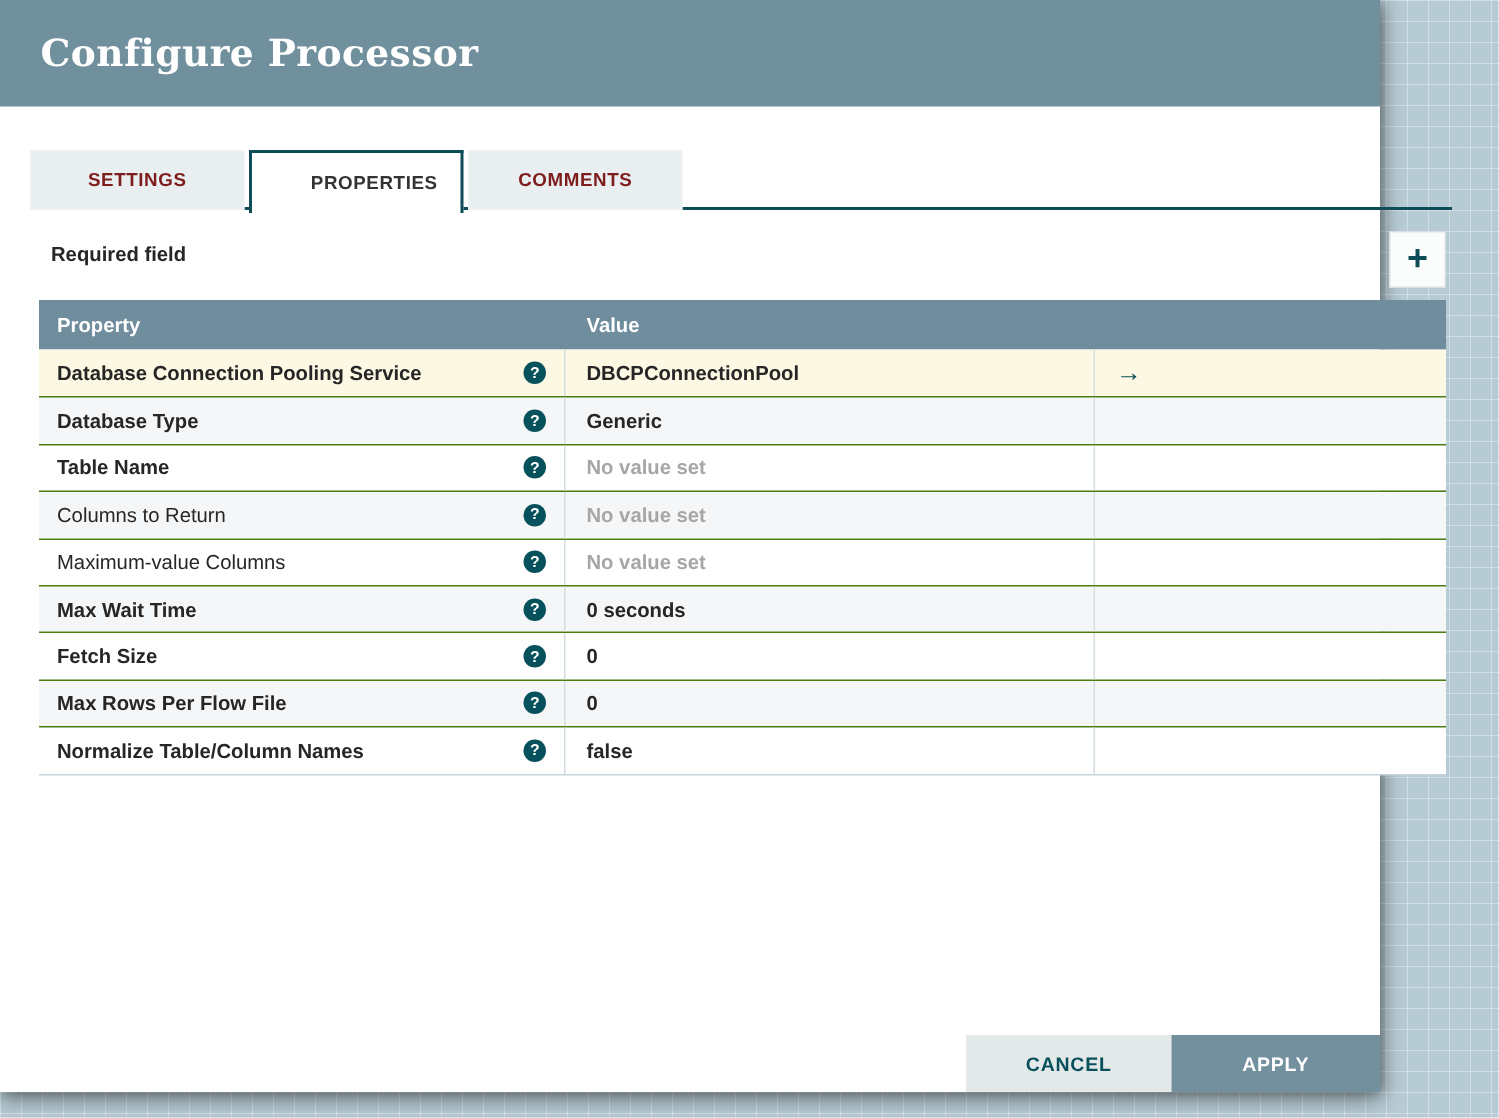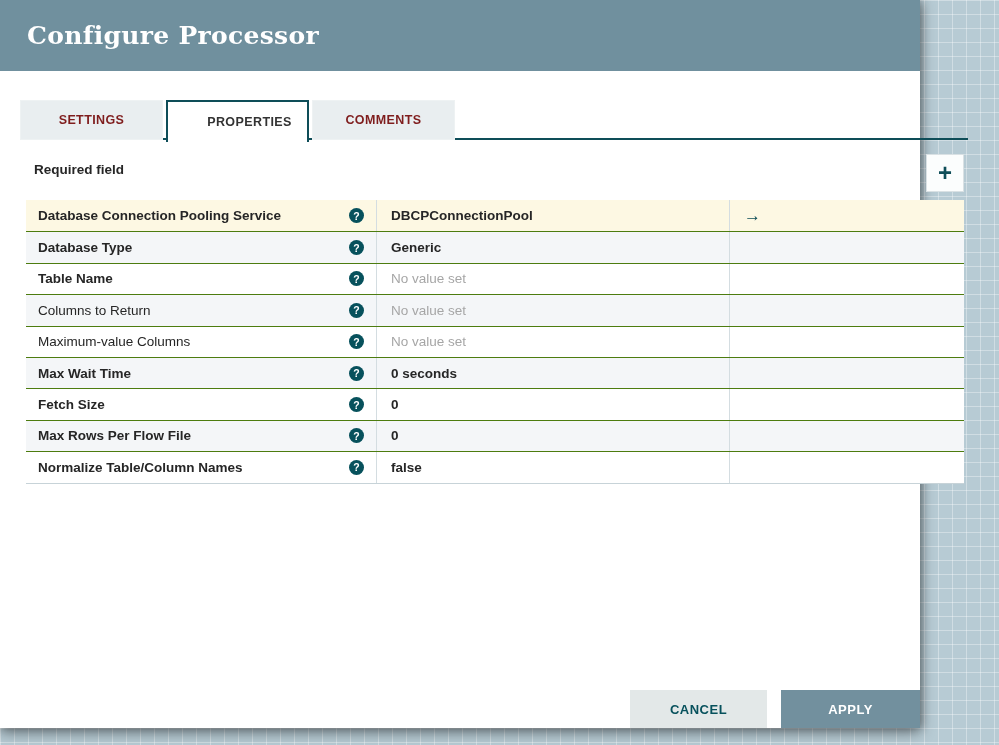--- a/index.html
+++ b/index.html
@@ -117,21 +117,21 @@
   }
   .cell.val {
     width: 353px; padding-left: 14px;
     border-right: 1px solid #d4dde1;
   }
   .cell.action { width: 234px; padding-left: 14px; }
 
   .prop-name { font-weight: normal; }
   .trow.required .prop-name { font-weight: bold; }
   .value-text { font-weight: bold; color: #262626; }
-  .trow.novalue .value-text { font-weight: normal; color: #a6a6a6; text-align: right; }
+  .trow.novalue .value-text { font-weight: bold; color: #a6a6a6; text-align: right; }
 
   .help-icon {
     width: 15px; height: 15px; flex: 0 0 15px;
     border-radius: 50%;
     background: #07515c;
     color: #ffffff;
     font-size: 10.5px; font-weight: bold;
     display: flex; align-items: center; justify-content: center;
     cursor: default;
   }
@@ -140,21 +140,20 @@
     color: #0b4c56; font-weight: bold; font-size: 17px;
     display: none;
     cursor: pointer;
   }
   .trow.has-action .goto-arrow { display: inline; }
 
   
   .dialog-buttons {
     position: absolute; right: 0; bottom: 0;
     display: flex;
-    gap: 14px;
   }
   .btn {
     height: 38px;
     display: flex; align-items: center; justify-content: center;
     font-size: 13px; font-weight: bold; letter-spacing: 0.5px;
     cursor: pointer;
   }
   .btn-cancel { width: 137px; background: #e3e8e8; color: #07515c; }
   .btn-apply  { width: 139px; background: #72909e; color: #ffffff; }
 </style>
@@ -182,20 +181,25 @@
   </div>
 </div>
 
   <span class="required-label">Required field</span>
 
   <button class="add-btn">
     <span>+</span>
   </button>
 
   <div class="prop-table">
+    <div class="thead">
+      <div class="col-prop">Property</div>
+      <div class="col-val">Value</div>
+      <div class="col-act"></div>
+    </div>
     <div id="table-body">
   <div class="trow selected required has-action">
     <div class="cell prop">
       <span class="prop-name">Database Connection Pooling Service</span>
       <span class="help-icon">?</span>
     </div>
     <div class="cell val">
       <span class="value-text">DBCPConnectionPool</span>
     </div>
     <div class="cell action">

